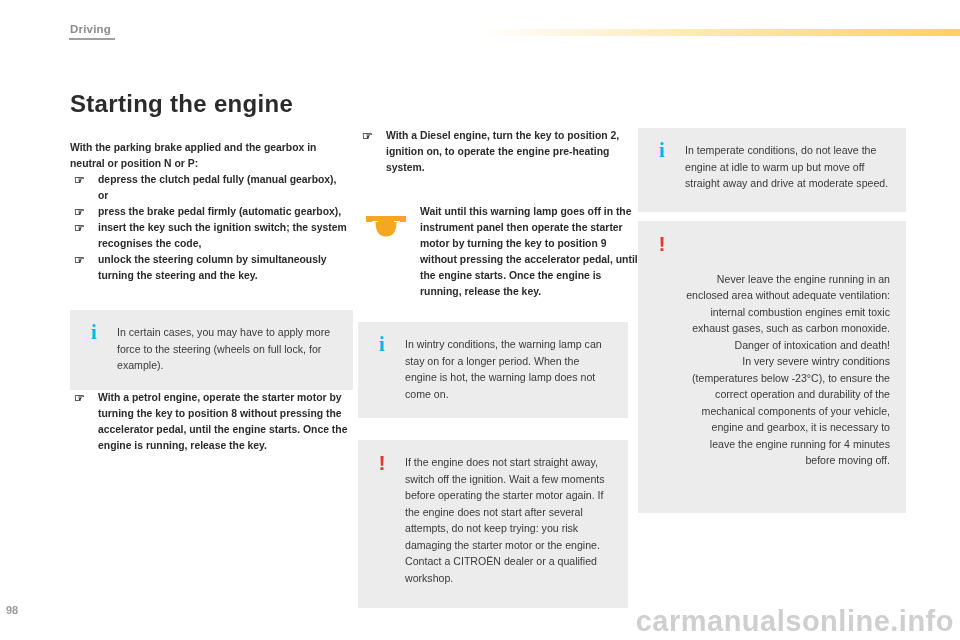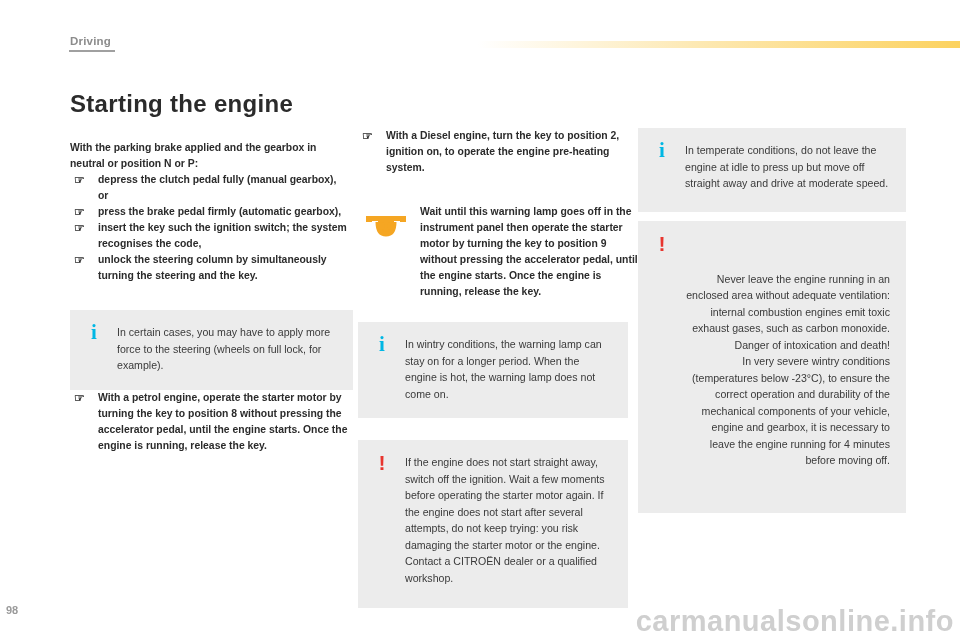--- a/index.html
+++ b/index.html
@@ -7,21 +7,21 @@
     width:960px;height:640px;
     background:#ffffff;
     font-family:"Liberation Sans", sans-serif;
     position:relative;
     overflow:hidden;
     -webkit-font-smoothing:antialiased;
   }
 
   
   .header{
-    position:absolute;left:0;top:12px;width:909px;height:44px;
+    position:absolute;left:0;top:0;width:909px;height:44px;
   }
   .chapter-tab{
     position:absolute;left:70px;top:23px;
     font-size:11.5px;font-weight:bold;color:#8c8c8c;
     letter-spacing:.2px;
   }
   .chapter-tab-underline{
     position:absolute;left:69px;top:38px;width:46px;height:2px;
     background:#a0a0a0;
   }
@@ -183,21 +183,21 @@
     <div class="icon warn">!</div>
     <div class="btext">If the engine does not start straight away, switch off the ignition. Wait a few moments before operating the starter motor again. If the engine does not start after several attempts, do not keep trying: you risk damaging the starter motor or the engine. Contact a CITROËN dealer or a qualified workshop.</div>
   </div>
 
 </div>
 
 <div class="col col-3">
 
   <div class="box" style="width:268px;padding-bottom:20px;">
     <div class="icon info">i</div>
-    <div class="btext">In temperate conditions, do not leave the engine at idle to press up but move off straight away and drive at moderate speed.</div>
+    <div class="btext">In temperate conditions, do not leave the engine at idle to warm up but move off straight away and drive at moderate speed.</div>
   </div>
 
   <div class="box" style="width:268px;margin-top:9px;padding-bottom:26px;white-space:pre-line;">
     <div class="icon warn">!</div>
     <div class="btext" style="white-space:pre-line;text-align:right;">Never leave the engine running in an enclosed area without adequate ventilation: internal combustion engines emit toxic exhaust gases, such as carbon monoxide. Danger of intoxication and death!
 In very severe wintry conditions (temperatures below -23°C), to ensure the correct operation and durability of the mechanical components of your vehicle, engine and gearbox, it is necessary to leave the engine running for 4 minutes before moving off.</div>
   </div>
 
 </div>
 

